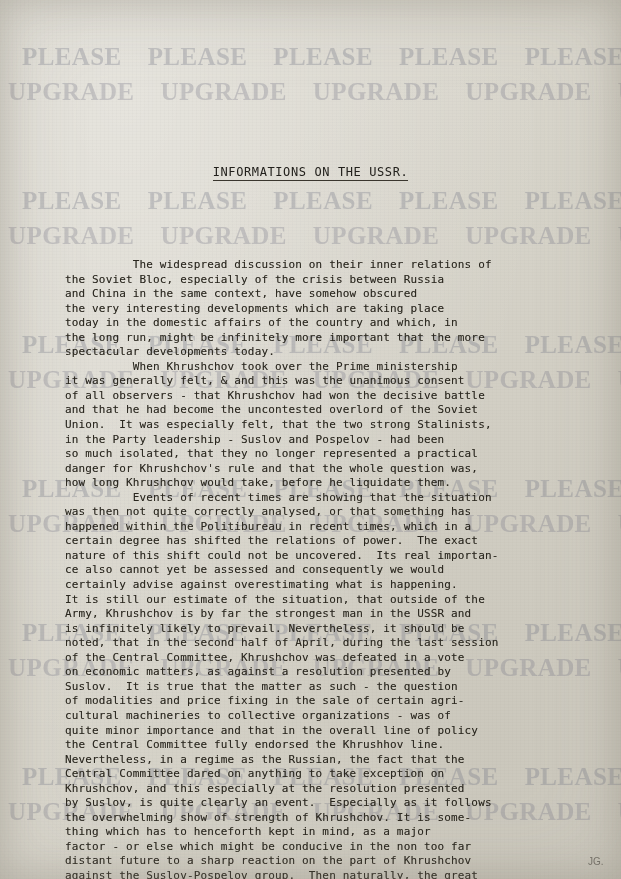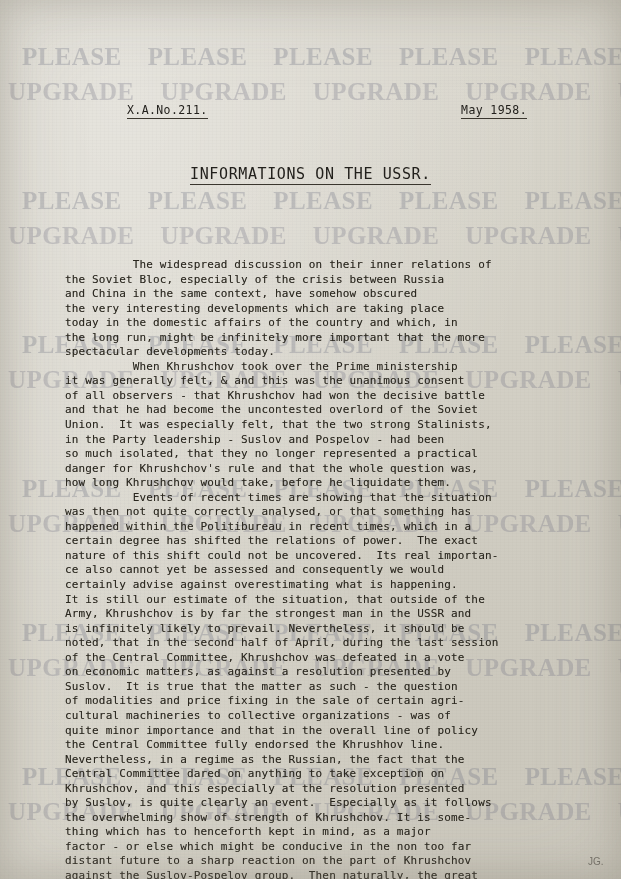--- a/index.html
+++ b/index.html
@@ -83,21 +83,21 @@
   .ul {
     border-bottom: 1px solid #3a362e;
     padding-bottom: 1px;
   }
   .doc-title {
     position: absolute;
     top: 165px;
     left: 0;
     width: 621px;
     text-align: center;
-    font-size: 15px;
+    font-size: 12px;
     letter-spacing: 0.6px;
   }
   .doc-title span {
     border-bottom: 1px solid #3a362e;
     padding-bottom: 1px;
   }
   .body-text {
     position: absolute;
     top: 258px;
     left: 65px;
@@ -208,24 +208,20 @@
         <span class="wm-word upgrade">UPGRADE</span>
         <span class="wm-word upgrade">UPGRADE</span>
         <span class="wm-word upgrade">UPGRADE</span>
         <span class="wm-word upgrade">UPGRADE</span>
         <span class="wm-word upgrade">UPGRADE</span>
       </div>
     </div>
 
   <div class="content">
 
-    <div class="hdr-line">
-      <span class="ul">X.A.No.211.</span>
-      <span class="ul">May 1958.</span>
-    </div>
 
     <div class="doc-title">
       <span>INFORMATIONS ON THE USSR.</span>
     </div>
 
     <div class="body-text">          The widespread discussion on their inner relations of
 the Soviet Bloc, especially of the crisis between Russia
 and China in the same context, have somehow obscured
 the very interesting developments which are taking place
 today in the domestic affairs of the country and which, in

